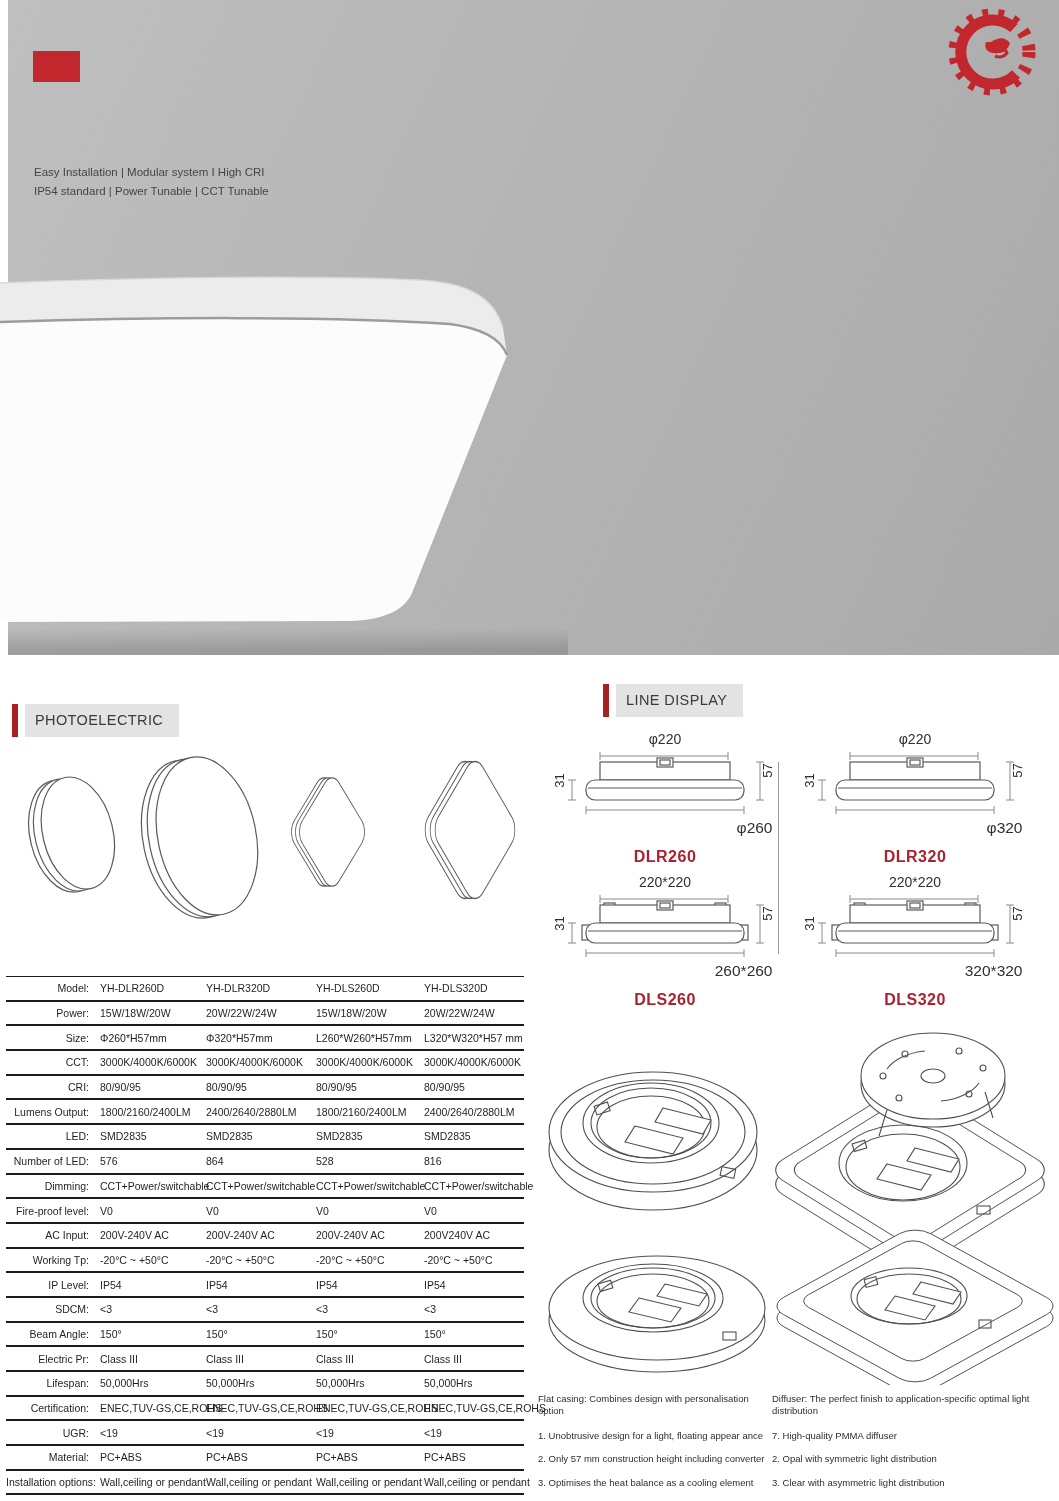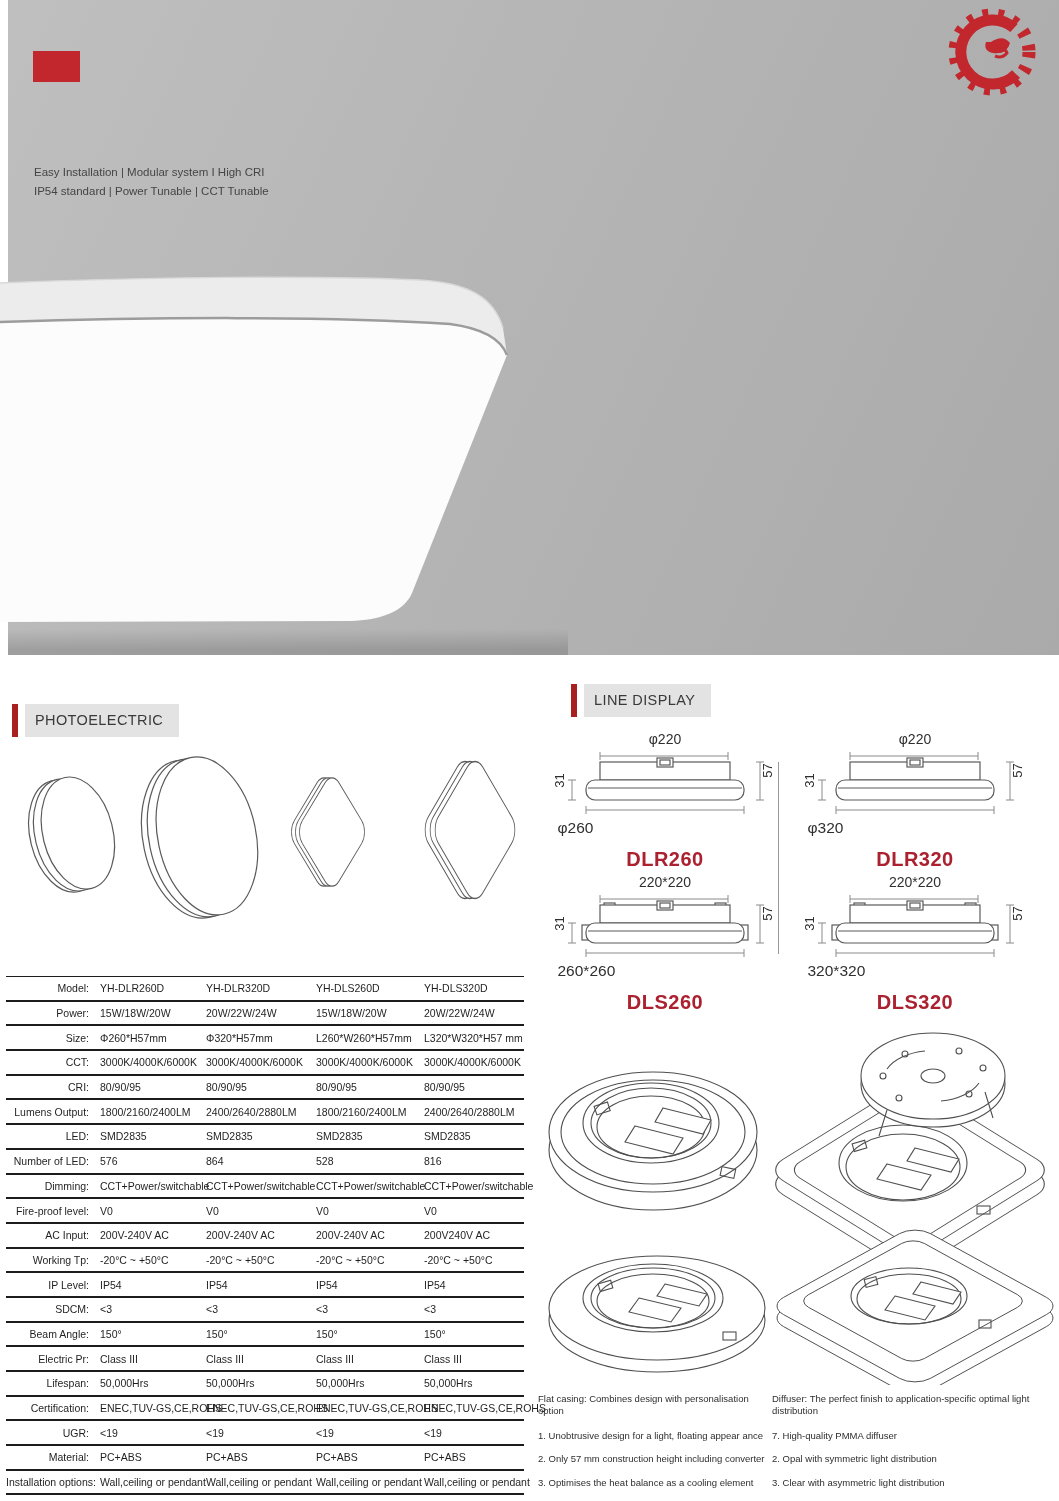--- a/index.html
+++ b/index.html
@@ -22,22 +22,22 @@
   .sec-head .box{background:#e3e3e3;padding:0 16px 0 10px;min-width:100px;
         font-size:14.5px;letter-spacing:.4px;color:#3a3a3a;line-height:32px;}
   
   .photo-svg{position:absolute;left:12px;top:742px;}
   
   .ld-grid{position:absolute;left:540px;top:731px;width:512px;display:grid;
         grid-template-columns:250px 250px;grid-auto-rows:143px;column-gap:0;}
   .diag-cell{display:flex;flex-direction:column;align-items:center;}
   .diag{position:relative;width:215px;}
   .dim-top{text-align:center;font-size:14px;color:#2f2f2f;height:18px;}
-  .dim-bottom{text-align:left;font-size:15.5px;color:#2f2f2f;margin-top:1px;}
-  .model{text-align:center;font-size:20px;font-weight:bold;color:#ab2130;margin-top:11px;letter-spacing:.5px;}
+  .dim-bottom{text-align:right;font-size:15.5px;color:#2f2f2f;margin-top:1px;}
+  .model{text-align:center;font-size:16px;font-weight:bold;color:#ab2130;margin-top:11px;letter-spacing:.5px;}
   .dim-left{position:absolute;left:-6px;top:42px;font-size:13px;color:#2f2f2f;transform:rotate(-90deg);}
   .dim-right{position:absolute;right:-2px;top:32px;font-size:13px;color:#2f2f2f;transform:rotate(-90deg);}
   .diag svg{display:block;margin:1px auto 0;}
   .diag:not(.square) .tabs{display:none;}
   .col-divider{position:absolute;left:778px;top:762px;width:1px;height:192px;background:#999;}
   
   .spec-table{position:absolute;left:6px;top:976px;width:518px;}
   .trow{display:grid;grid-template-columns:92px 106px 110px 108px 102px;
         height:22.7px;border-top:2px solid #1c1c1c;align-items:center;}
   .trow:first-child{border-top:1.5px solid #1c1c1c;}
@@ -79,21 +79,21 @@
       <path d="M0,72 C150,67 330,66 450,74 C488,79 502,92 507,105 L412,343 C404,362 380,370 350,371 L0,372 Z" fill="#fcfcfc"></path>
       <path d="M0,72 C150,67 330,66 450,74 C488,79 502,92 507,105" fill="none" stroke="#9c9c9c" stroke-width="2.5"></path>
       <path d="M0,33 C140,27 320,25 420,30 C470,33 494,48 503,78" fill="none" stroke="#d8d8d8" stroke-width="1.5"></path>
     </svg>
   </div>
 
   <div class="sec-head" style="left:12px;top:704px;">
     <div class="bar"></div>
     <div class="box">PHOTOELECTRIC</div>
   </div>
-  <div class="sec-head" style="left:528px;top:684px;padding-left:43px;">
+  <div class="sec-head" style="left:560px;top:684px;padding-left:43px;">
     <div class="bar"></div>
     <div class="box">LINE DISPLAY</div>
   </div>
 
   <svg class="photo-svg" width="520" height="200" viewBox="0 0 520 200">
     <g fill="#ffffff" stroke="#5a5a5a" stroke-width="1.2">
       <g transform="translate(62,92) rotate(-14)">
         <ellipse cx="-9" cy="0" rx="35" ry="57"></ellipse>
         <ellipse cx="-4" cy="0" rx="35" ry="57"></ellipse>
         <ellipse cx="4" cy="0" rx="35" ry="57"></ellipse>

